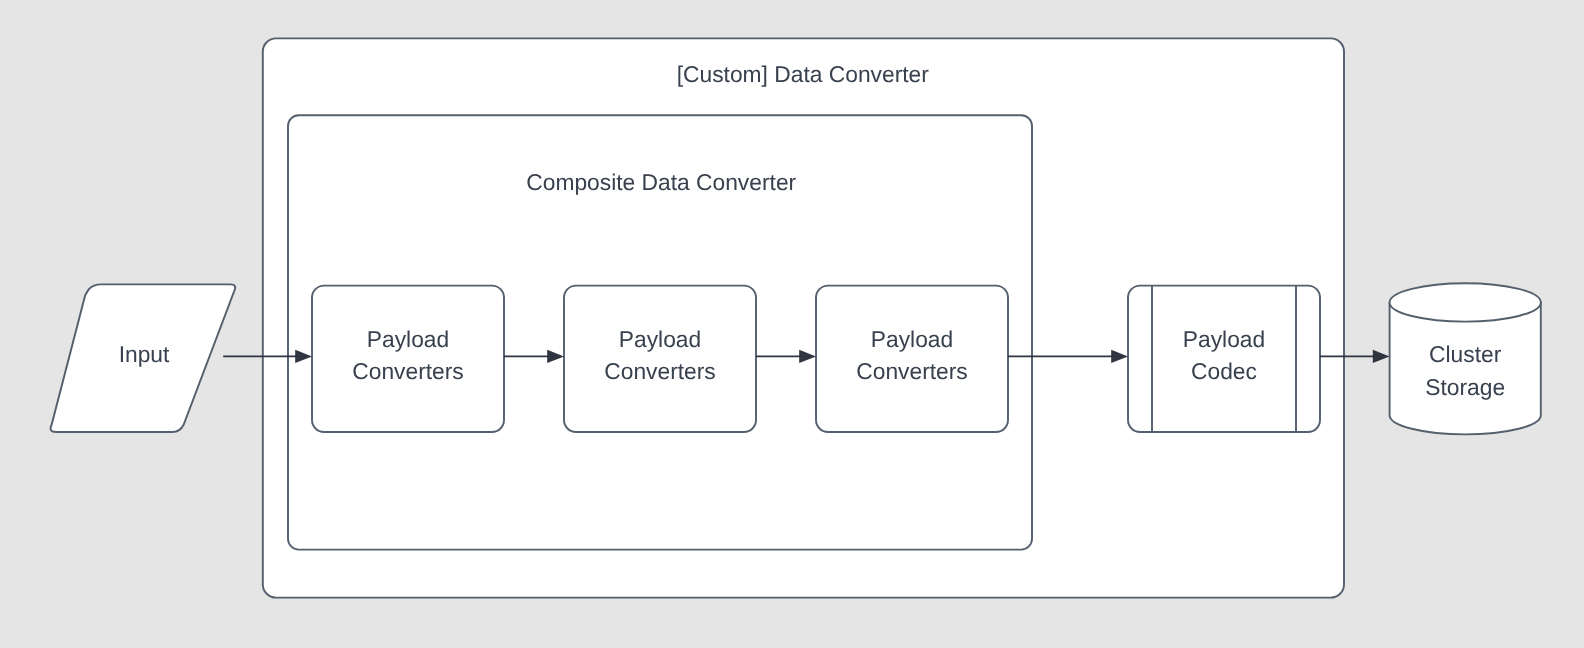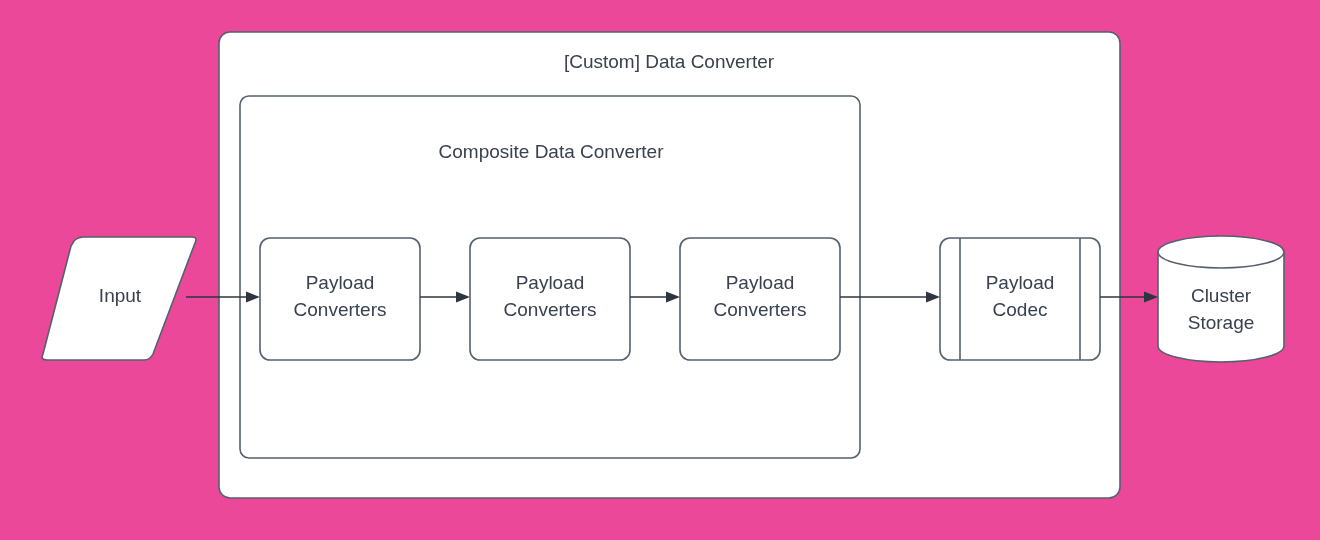--- a/index.html
+++ b/index.html
@@ -7,21 +7,21 @@
     padding: 0;
     background: #ffffff;
   }
   body {
     font-family: "Liberation Sans", sans-serif;
   }
   #canvas {
     position: relative;
     width: 1320px;
     height: 540px;
-    background: #ec4899;
+    background: #e5e5e5;
     overflow: hidden;
   }
   #diagram-svg {
     position: absolute;
     left: 0;
     top: 0;
     width: 1320px;
     height: 540px;
   }
   .shape-stroke {

